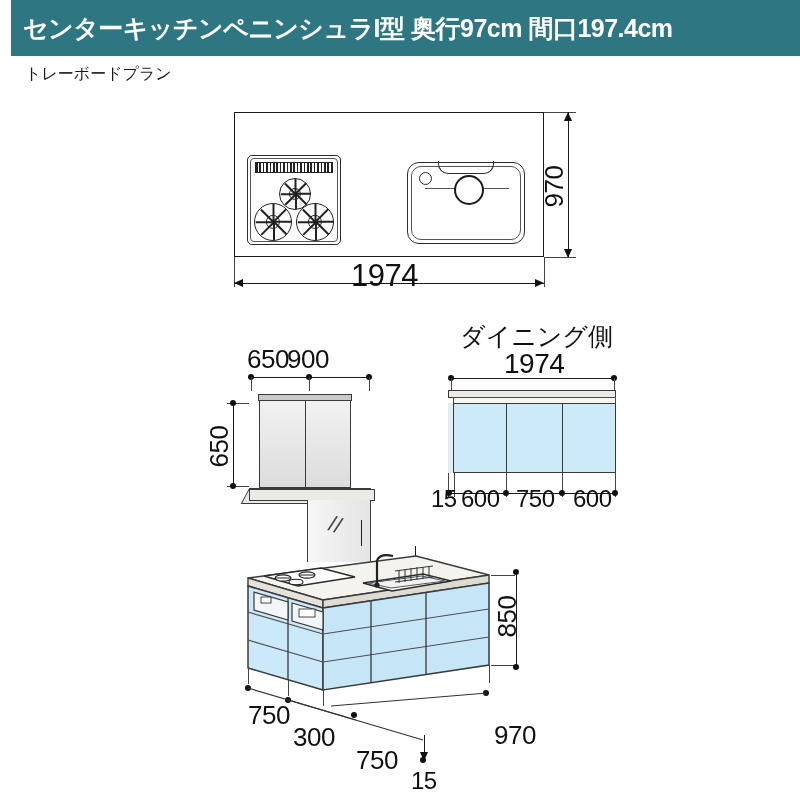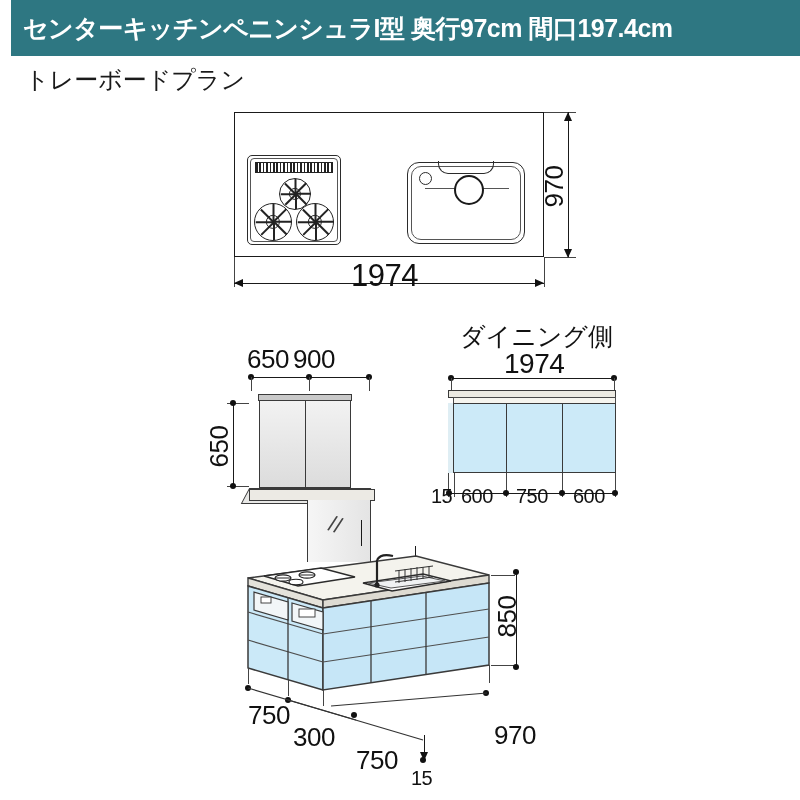--- a/index.html
+++ b/index.html
@@ -15,29 +15,29 @@
   .header-band{
     position:absolute;left:0;top:0;width:800px;height:56px;
     background:#2e7782;display:flex;align-items:center;
   }
   .header-title{
     color:#ffffff;font-size:25px;font-weight:bold;
     letter-spacing:-0.5px;padding-left:12px;white-space:nowrap;
   }
   .subtitle{
     position:absolute;left:14px;top:64px;
-    font-size:24px;color:#1a1a1a;font-weight:normal;white-space:nowrap;
+    font-size:16px;color:#1a1a1a;font-weight:normal;white-space:nowrap;
   }
 
   
   .dim{
     position:absolute;font-size:26px;color:#111;
     white-space:nowrap;font-weight:normal;letter-spacing:-0.5px;
   }
-  .dim.small{font-size:20px;}
+  .dim.small{font-size:24px;}
   .dim.vert{transform-origin:center center;}
   .lbl{
     position:absolute;font-size:25px;color:#111;white-space:nowrap;
   }
 
   
   .hline{position:absolute;height:0;border-top:1.6px solid #1a1a1a;}
   .vline{position:absolute;width:0;border-left:1.6px solid #1a1a1a;}
   .thin-h{position:absolute;height:0;border-top:1.1px solid #444;}
   .thin-v{position:absolute;width:0;border-left:1.1px solid #444;}
@@ -221,21 +221,21 @@
   <div class="dim vert" style="left:545px;top:165px;transform:rotate(-90deg) translate(-6px,-22px);">970</div>
 
   <div class="thin-v" style="left:223px;top:257px;height:30px;"></div>
   <div class="thin-v" style="left:533px;top:257px;height:30px;"></div>
   <div class="hline" style="left:223px;top:283px;width:310px;"></div>
   <div class="arr-l" style="left:223px;top:279px;"></div>
   <div class="arr-r" style="left:524px;top:279px;"></div>
   <div class="dim" style="left:340px;top:258px;font-size:31px;">1974</div>
 
   <div class="dim" style="left:236px;top:344px;">650</div>
-  <div class="dim" style="left:282px;top:344px;">900</div>
+  <div class="dim" style="left:276px;top:344px;">900</div>
 
   <div class="hline" style="left:240px;top:377px;width:118px;"></div>
   <div class="dot" style="left:237px;top:374px;"></div>
   <div class="dot" style="left:295px;top:374px;"></div>
   <div class="dot" style="left:355px;top:374px;"></div>
   <div class="thin-v" style="left:240px;top:377px;height:14px;"></div>
   <div class="thin-v" style="left:298px;top:377px;height:14px;"></div>
   <div class="thin-v" style="left:358px;top:377px;height:14px;"></div>
 
   <div class="thin-h" style="left:216px;top:403px;width:22px;"></div>

